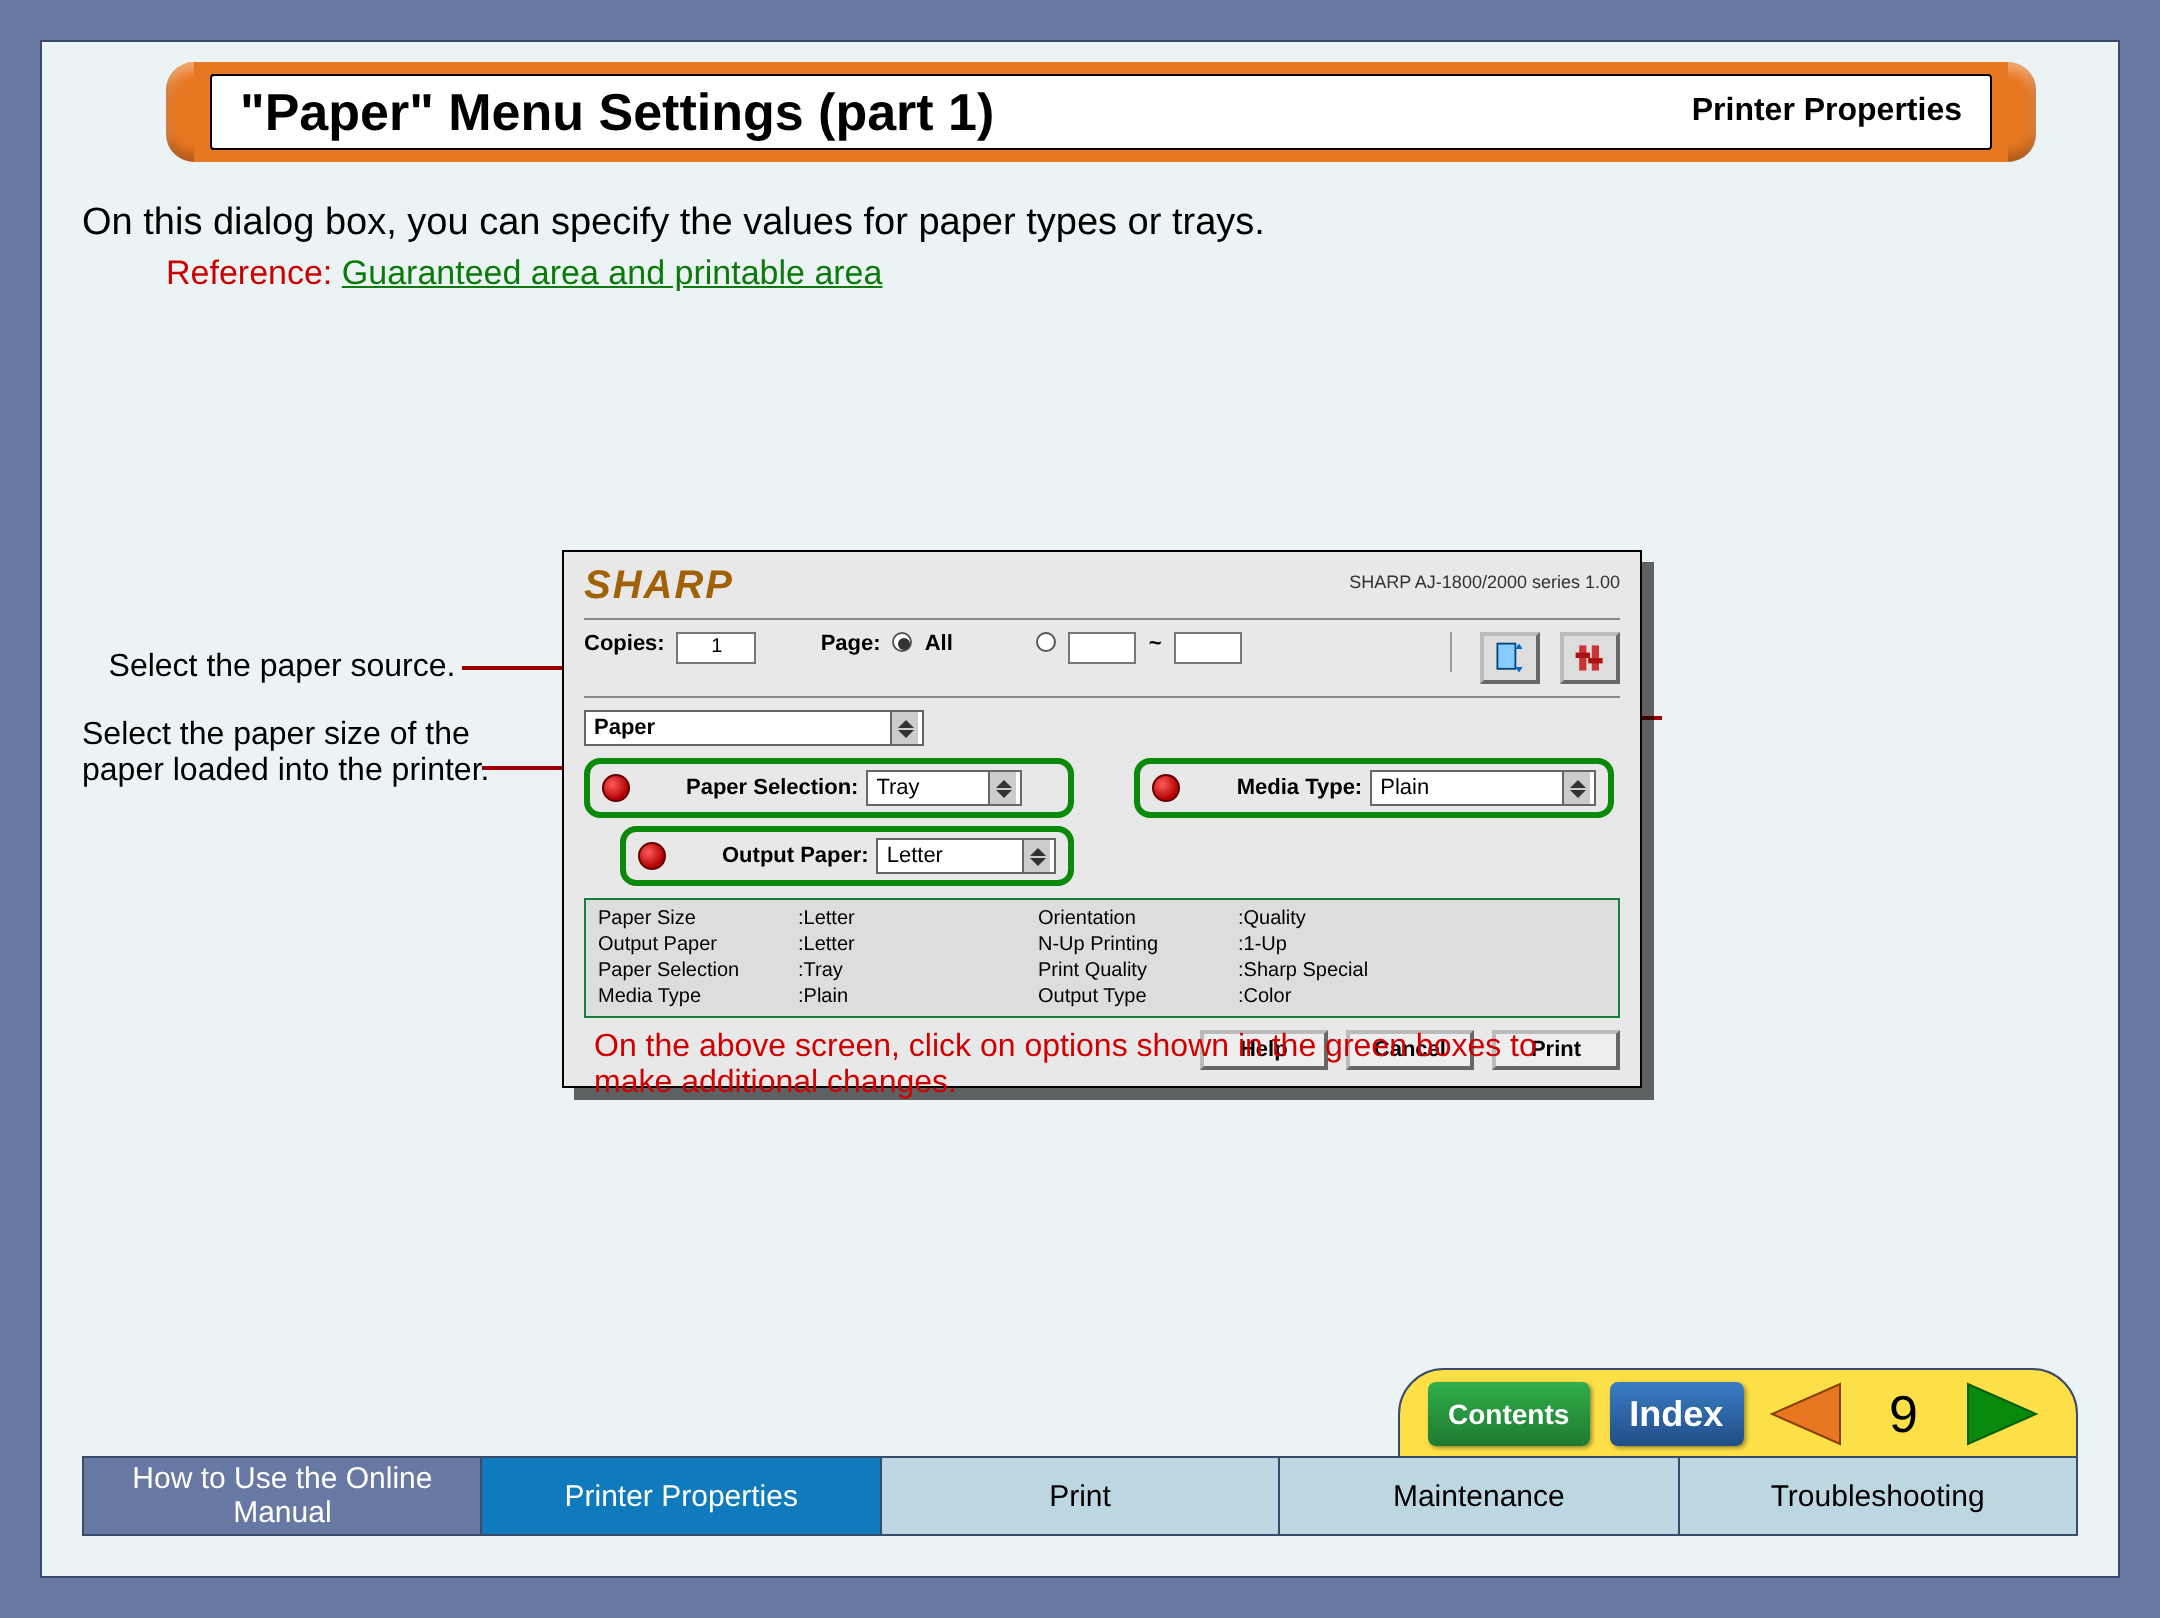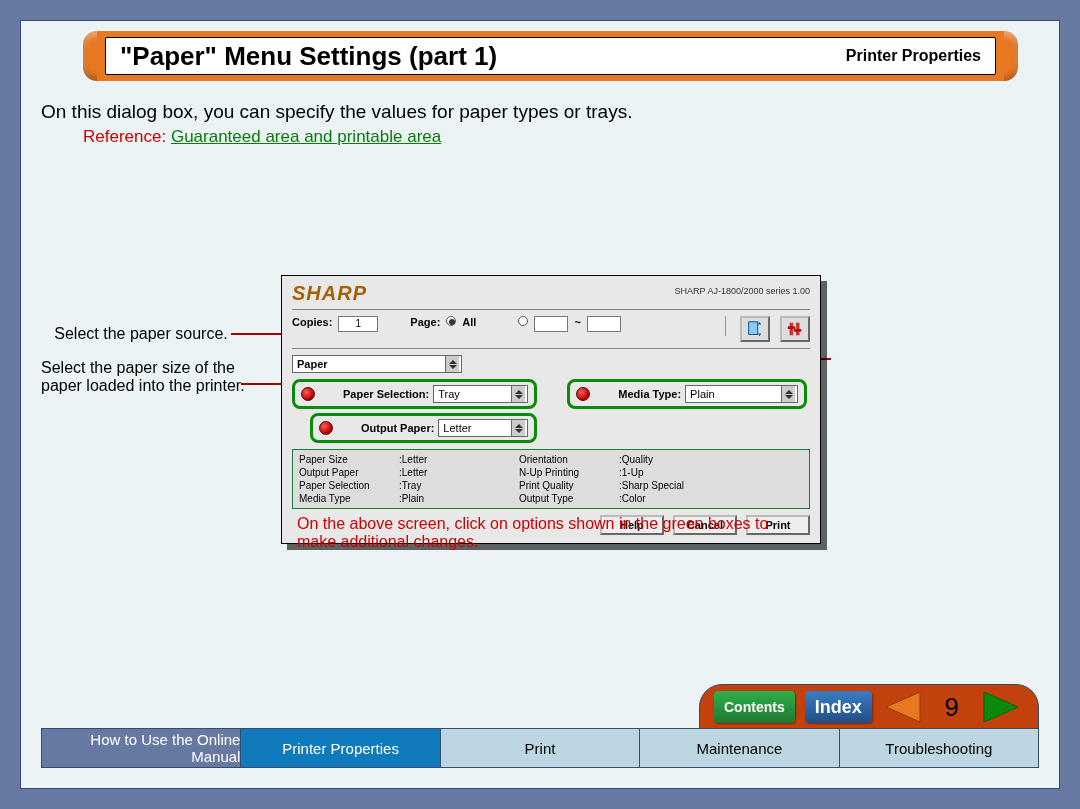--- a/index.html
+++ b/index.html
@@ -53,21 +53,21 @@
 
   
   .callout { position:absolute; font-size:16px; color:#000; }
   .leader { position:absolute; height:2px; background:#a00000; }
   .leader::after { content:""; position:absolute; right:-1px; top:-3px; width:8px; height:8px; background:#a00000; border-radius:50%; display:none; }
 
   .redtext { color:#d00000; font-size:16px; width:480px; margin:20px 0 0 256px; }
 
   
   .navwrap { position:absolute; left:0; right:0; bottom:0; height:108px; }
-  .pagerbar { position:absolute; right:20px; bottom:58px; height:46px; width:340px; background:#c2410c; border:1px solid #3a4a6b; border-radius:23px 23px 0 0 / 23px 23px 0 0; display:flex; align-items:center; justify-content:flex-start; padding:0 14px; gap:10px; }
+  .pagerbar { position:absolute; right:20px; bottom:58px; height:46px; width:340px; background:#fde047; border:1px solid #3a4a6b; border-radius:23px 23px 0 0 / 23px 23px 0 0; display:flex; align-items:center; justify-content:flex-start; padding:0 14px; gap:10px; }
   .chip { height:32px; padding:0 10px; display:flex; align-items:center; font-weight:bold; color:#fff; border-radius:4px; box-shadow:1px 1px 2px rgba(0,0,0,0.4); }
   .chip.green { background:linear-gradient(#2fae4a,#1f7a32); font-size:14px; }
   .chip.blue  { background:linear-gradient(#3b7cc4,#204e86); font-size:18px; }
   .arrow { cursor:pointer; }
   .pagenum { font-size:26px; color:#000; width:40px; text-align:center; }
 
   .tabs { position:absolute; left:20px; right:20px; bottom:20px; height:40px; display:flex; }
   .tab { flex:1; border:1px solid #3a4a6b; display:flex; align-items:center; justify-content:center; font-size:15px; color:#000; background:#bcd7e1; cursor:pointer; }
   .tab + .tab { border-left:none; }
   .tab.active { background:#0f7bbd; color:#fff; }
@@ -147,21 +147,21 @@
                 <span style="flex:1"></span>
                   <span class="knob"></span>
               </span>
             </div>
 
             <div style="display:flex; gap:30px; align-items:flex-start;">
               <div style="display:flex; flex-direction:column; gap:4px;">
                 <span class="greenbox">
                   <span class="reddot"></span>
                   <span class="lbltxt">Paper Selection:</span>
-                  <span class="drop" style="width:95px;">
+                  <span class="drop" style="width:78px;">
                     <span>Tray</span>
                     <span style="flex:1"></span>
                       <span class="knob"></span>
                   </span>
                 </span>
                 <span class="greenbox" style="margin-left:18px;">
                   <span class="reddot"></span>
                   <span class="lbltxt">Output Paper:</span>
                   <span class="drop" style="width:90px;">
                     <span>Letter</span>
@@ -219,21 +219,21 @@
         <svg class="arrow" width="40" height="34">
             <polygon points="38,2 38,32 4,17" fill="#e87722" stroke="#8a3d00" stroke-width="1"></polygon>
           </svg>
         <div class="pagenum">9</div>
         <svg class="arrow" width="40" height="34">
             <polygon points="2,2 2,32 36,17" fill="#0a8a0a" stroke="#065e06" stroke-width="1"></polygon>
           </svg>
       </div>
       <div class="tabs">
         <div class="tab first">
-          <span style="text-align:right">How to Use the Online Manual</span>
+          <span style="text-align:center">How to Use the Online Manual</span>
         </div>
         <div class="tab active">Printer Properties</div>
         <div class="tab">Print</div>
         <div class="tab">Maintenance</div>
         <div class="tab">Troubleshooting</div>
       </div>
     </div>
 
   </div>
 </div>

